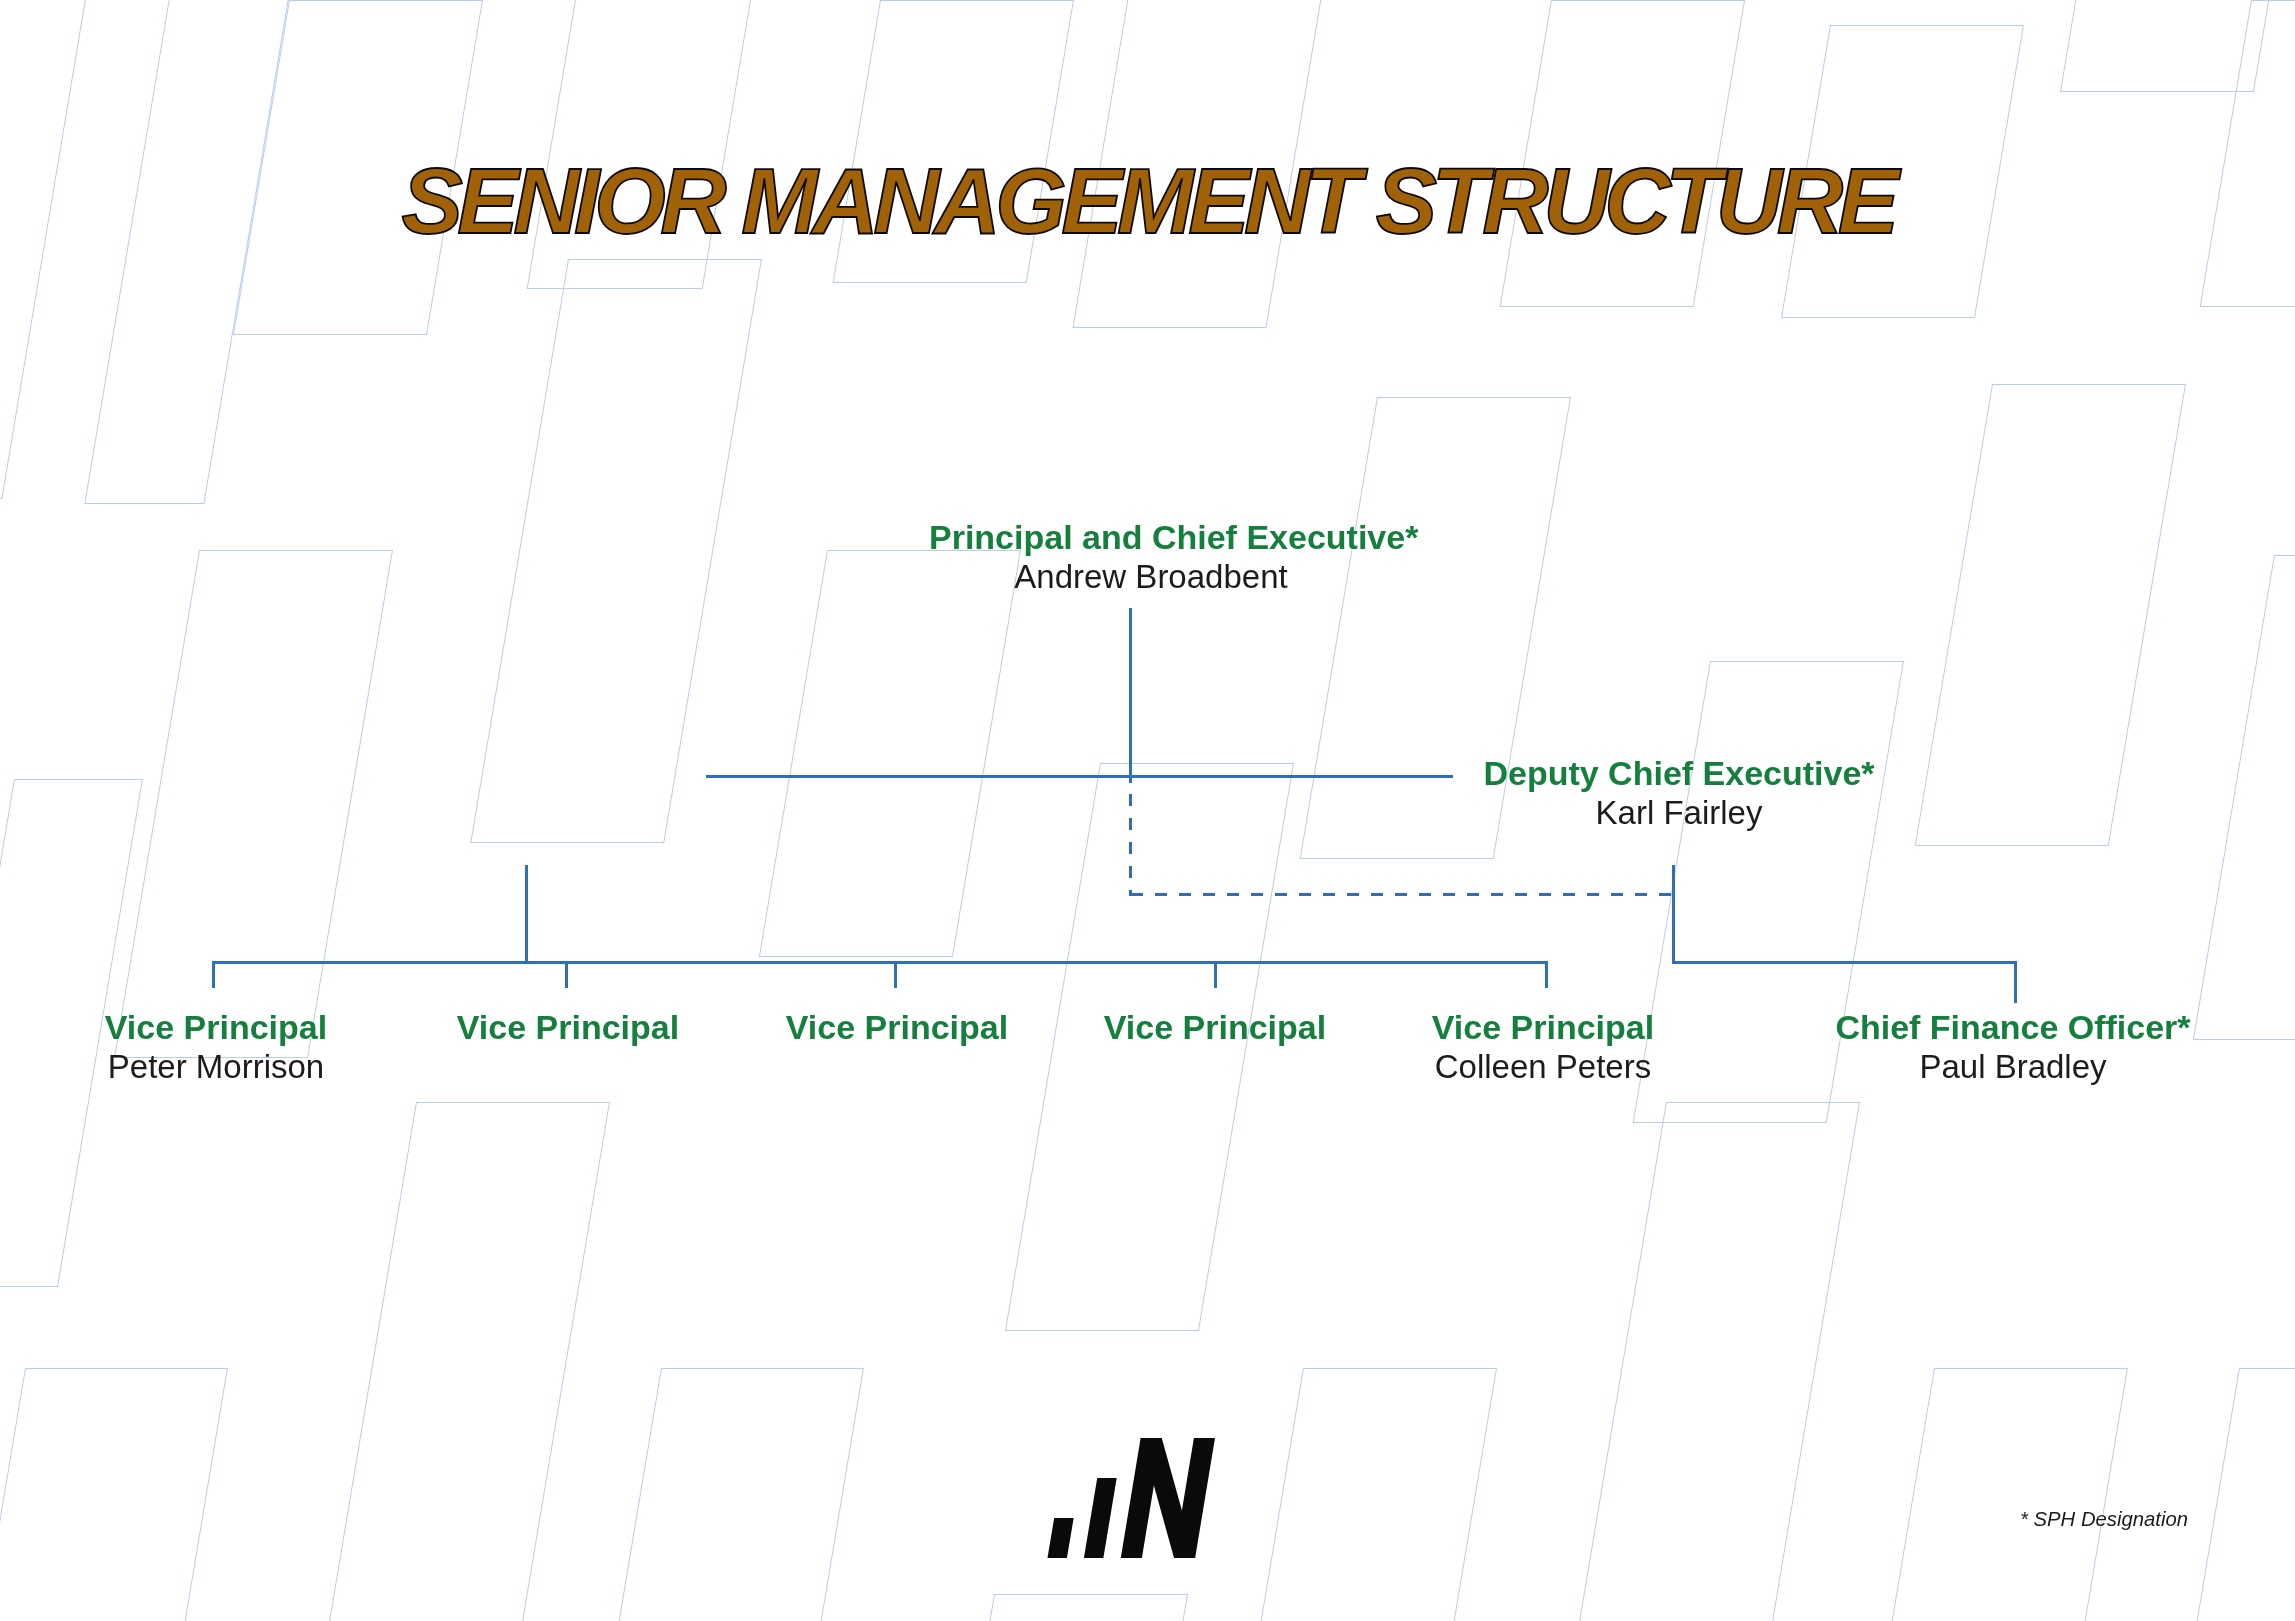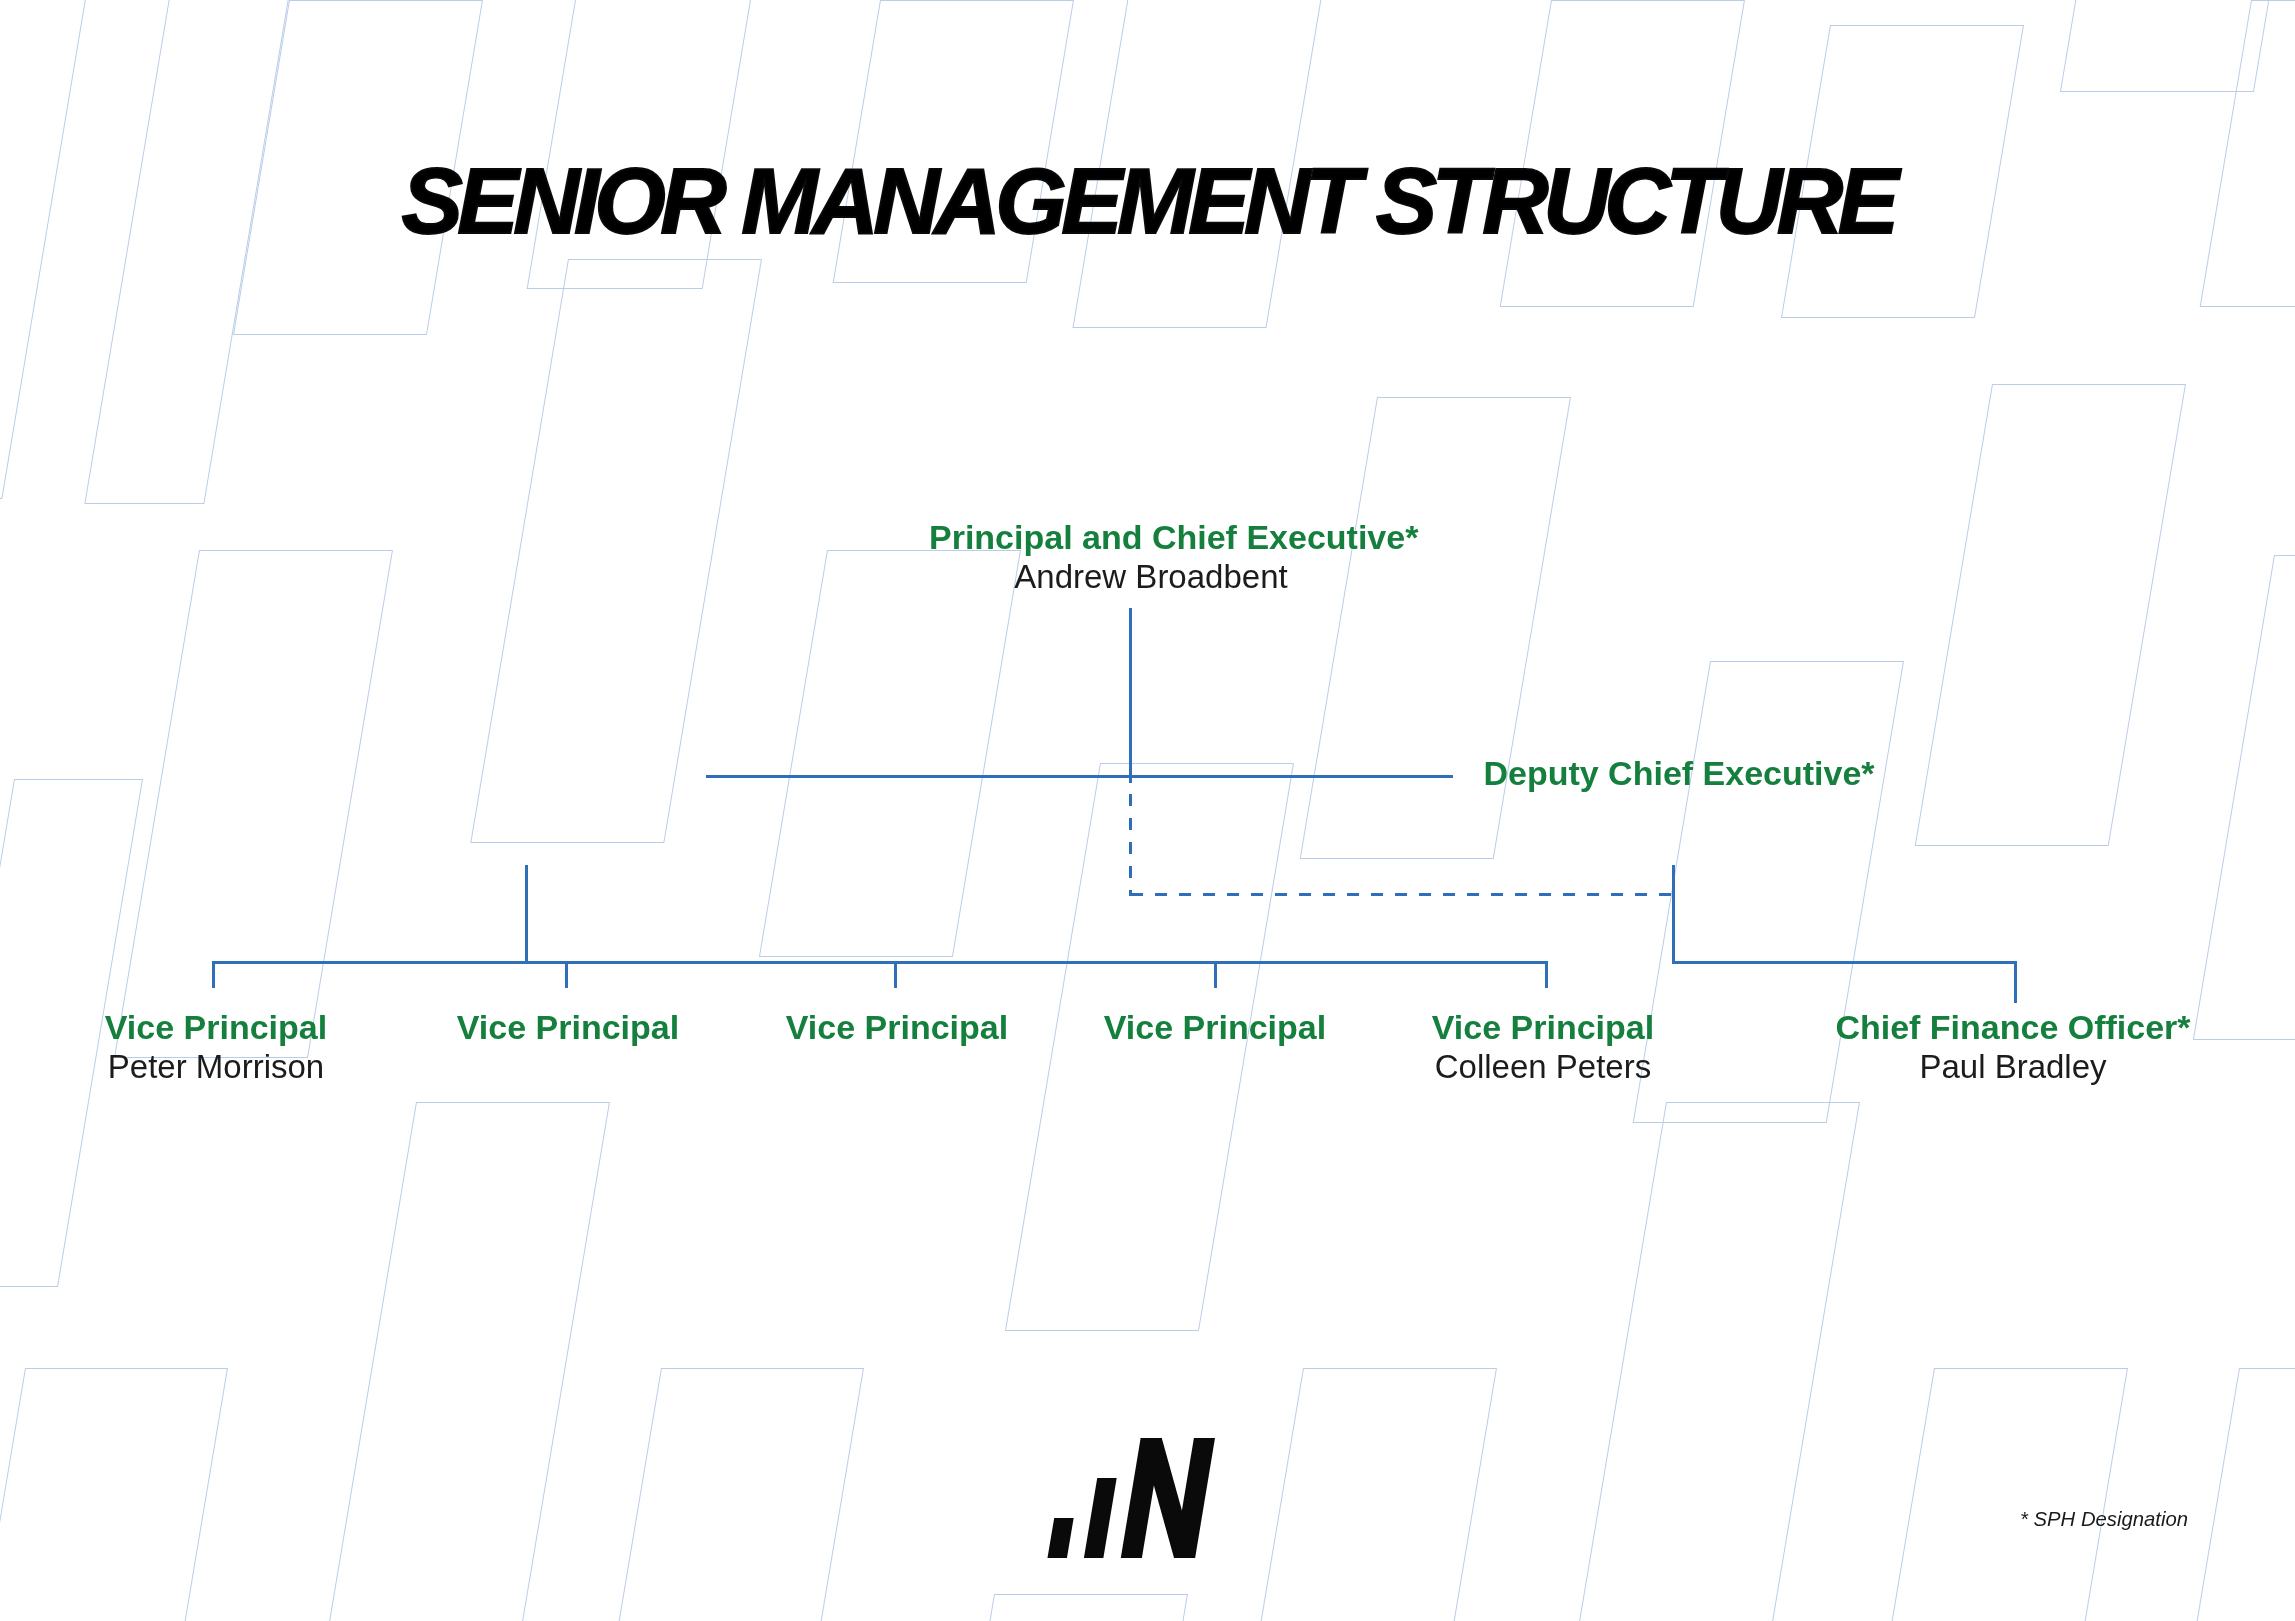--- a/index.html
+++ b/index.html
@@ -29,21 +29,21 @@
   .page-title{
     position:absolute;
     top:149px;left:50%;
     transform:translateX(-50%);
     white-space:nowrap;
     font-size:92px;
     font-weight:bold;
     font-style:italic;
     letter-spacing:-5.5px;
     -webkit-text-stroke:1.8px #0a0a0a;
-    color:#000000;
+    color:#a16207;
   }
   
   .node{
     position:absolute;
     width:444px;
     transform:translateX(-50%);
     text-align:center;
     white-space:nowrap;
   }
   .node .role{
@@ -139,20 +139,21 @@
 <div class="node" style="left:1151px;top:517px;">
   <div class="role">Principal and Chief Executive*</div>
   <div class="name">Andrew Broadbent</div>
 </div>
 
 <div class="node" style="left:534px;top:753px;">
 </div>
 
 <div class="node" style="left:1679px;top:753px;">
   <div class="role">Deputy Chief Executive*</div>
+  <div class="name">Karl Fairley</div>
 </div>
 
 <div class="node" style="left:216px;top:1007px;">
   <div class="role">Vice Principal</div>
   <div class="name">Peter Morrison</div>
 </div>
 
 <div class="node" style="left:568px;top:1007px;">
   <div class="role">Vice Principal</div>
 </div>

